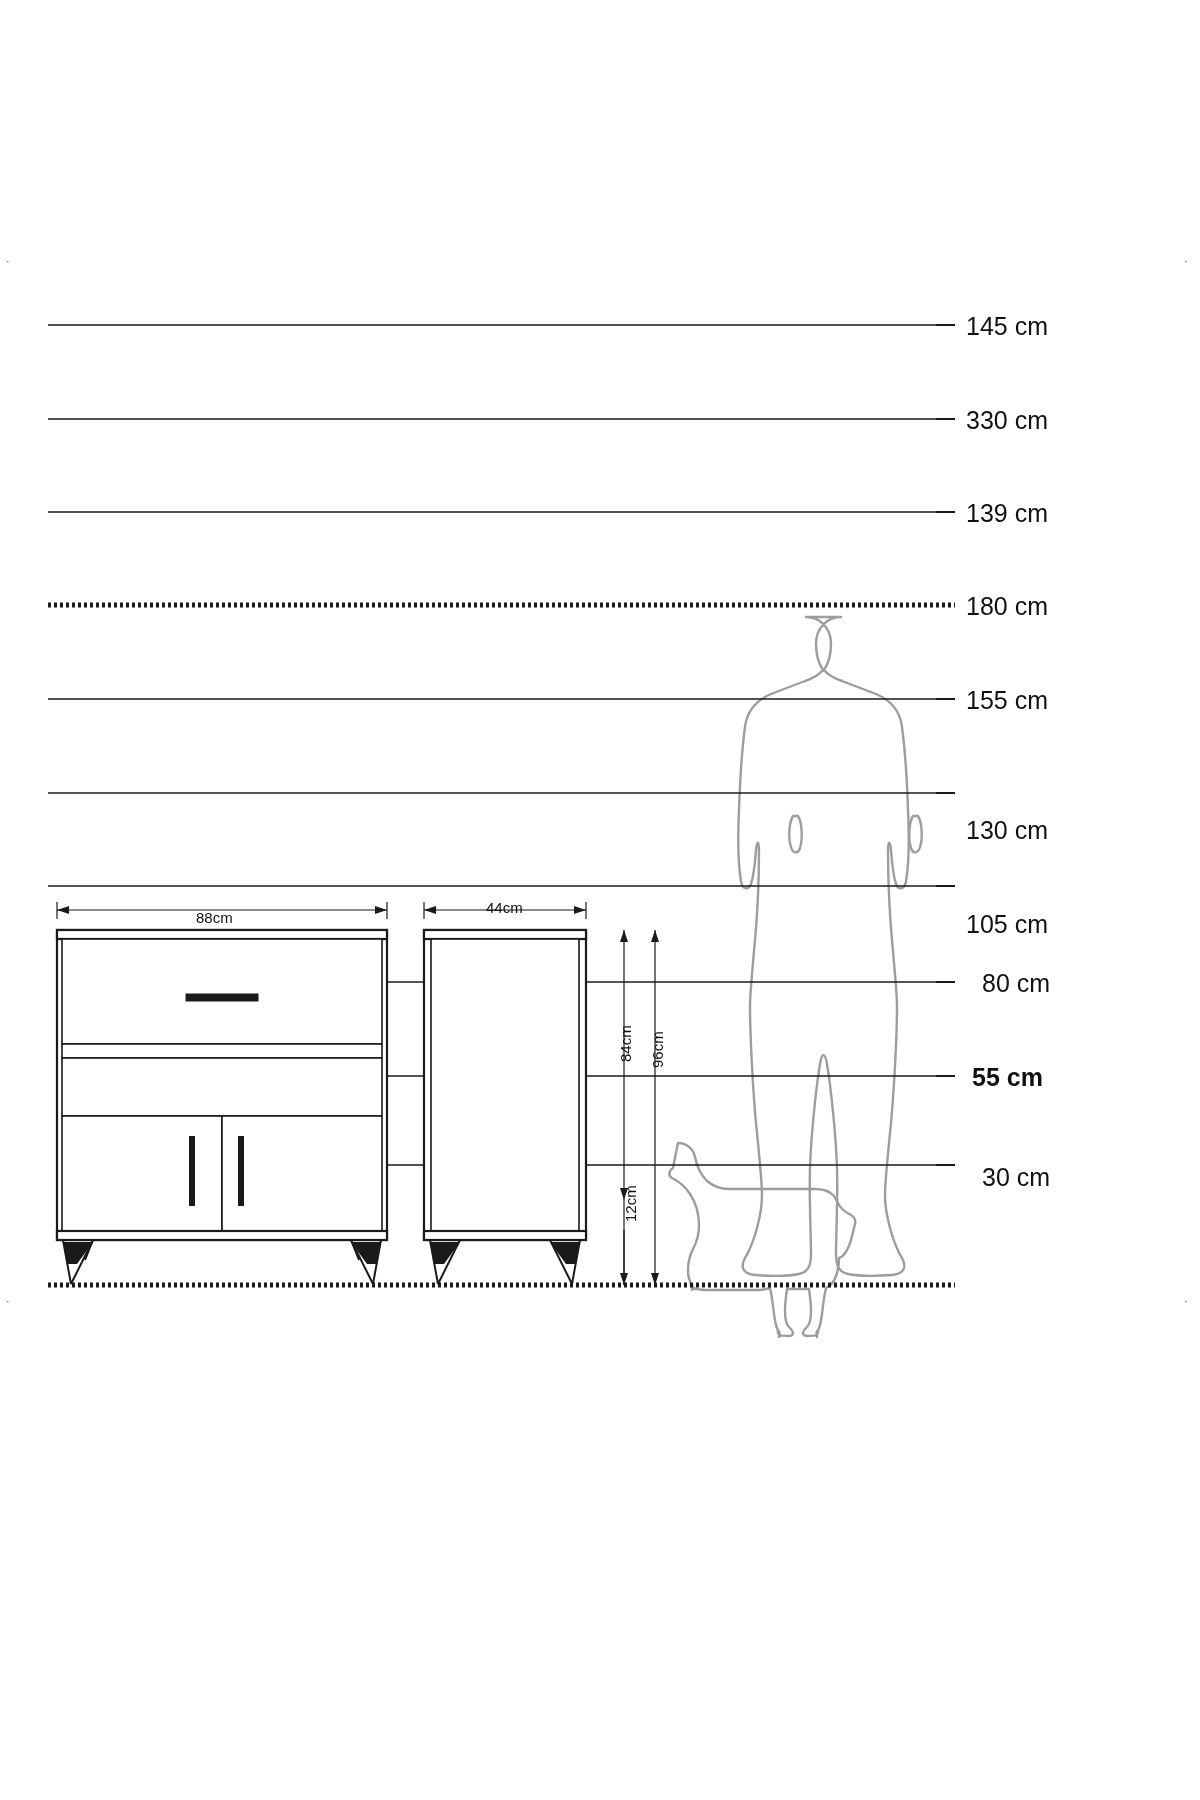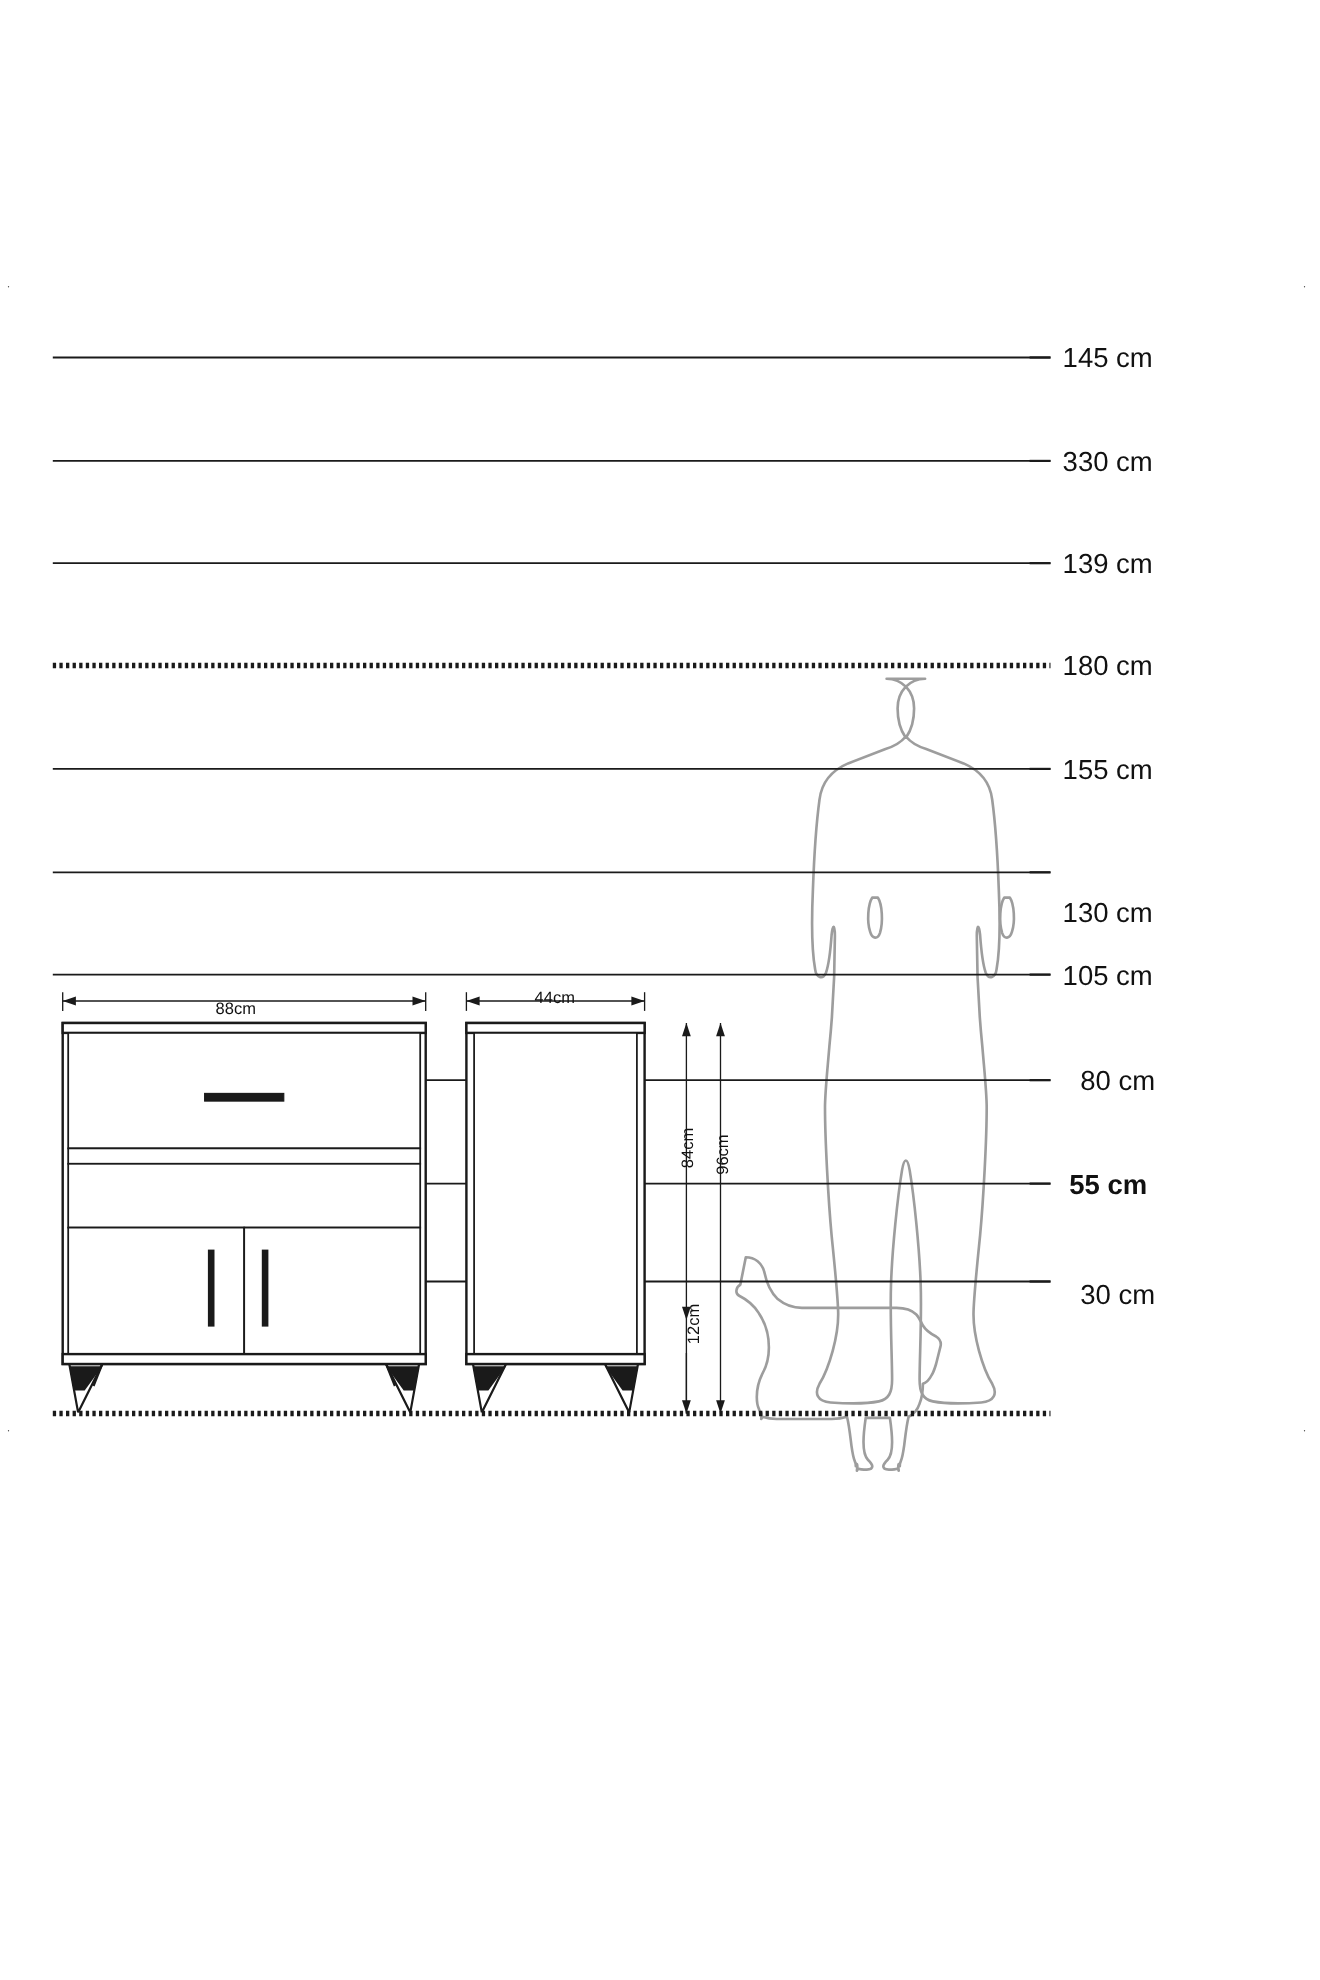--- a/index.html
+++ b/index.html
@@ -284,21 +284,21 @@
       <line x1="936" y1="1165" x2="955" y2="1165"></line>
     </g>
   </svg>
 
   <div class="scale-label" style="left:966px; top:312px;">145 cm</div>
   <div class="scale-label" style="left:966px; top:406px;">330 cm</div>
   <div class="scale-label" style="left:966px; top:499px;">139 cm</div>
   <div class="scale-label" style="left:966px; top:592px;">180 cm</div>
   <div class="scale-label" style="left:966px; top:686px;">155 cm</div>
   <div class="scale-label" style="left:966px; top:816px;">130 cm</div>
-  <div class="scale-label" style="left:966px; top:873px;text-align:right;">105 cm</div>
+  <div class="scale-label" style="left:966px; top:910px;text-align:right;">105 cm</div>
   <div class="scale-label" style="left:982px; top:969px;">80 cm</div>
   <div class="scale-label" style="left:972px; top:1063px;font-weight:bold;">55 cm</div>
   <div class="scale-label" style="left:982px; top:1152px;margin-top:11px;">30 cm</div>
 
   <div class="dim-label" style="left:196px; top:899px;margin-top:10px;">88cm</div>
   <div class="dim-label" style="left:486px; top:899px;">44cm</div>
   <div class="dim-label vert" style="left:617px; top:1062px;">84cm</div>
   <div class="dim-label vert" style="left:649px; top:1068px;">96cm</div>
   <div class="dim-label vert" style="left:622px; top:1222px;">12cm</div>
 

